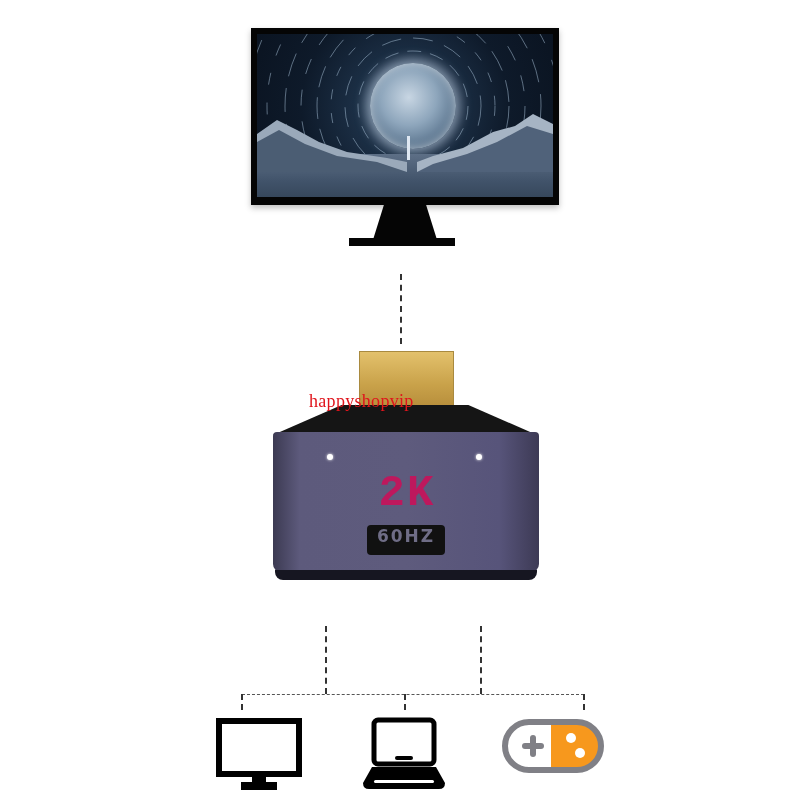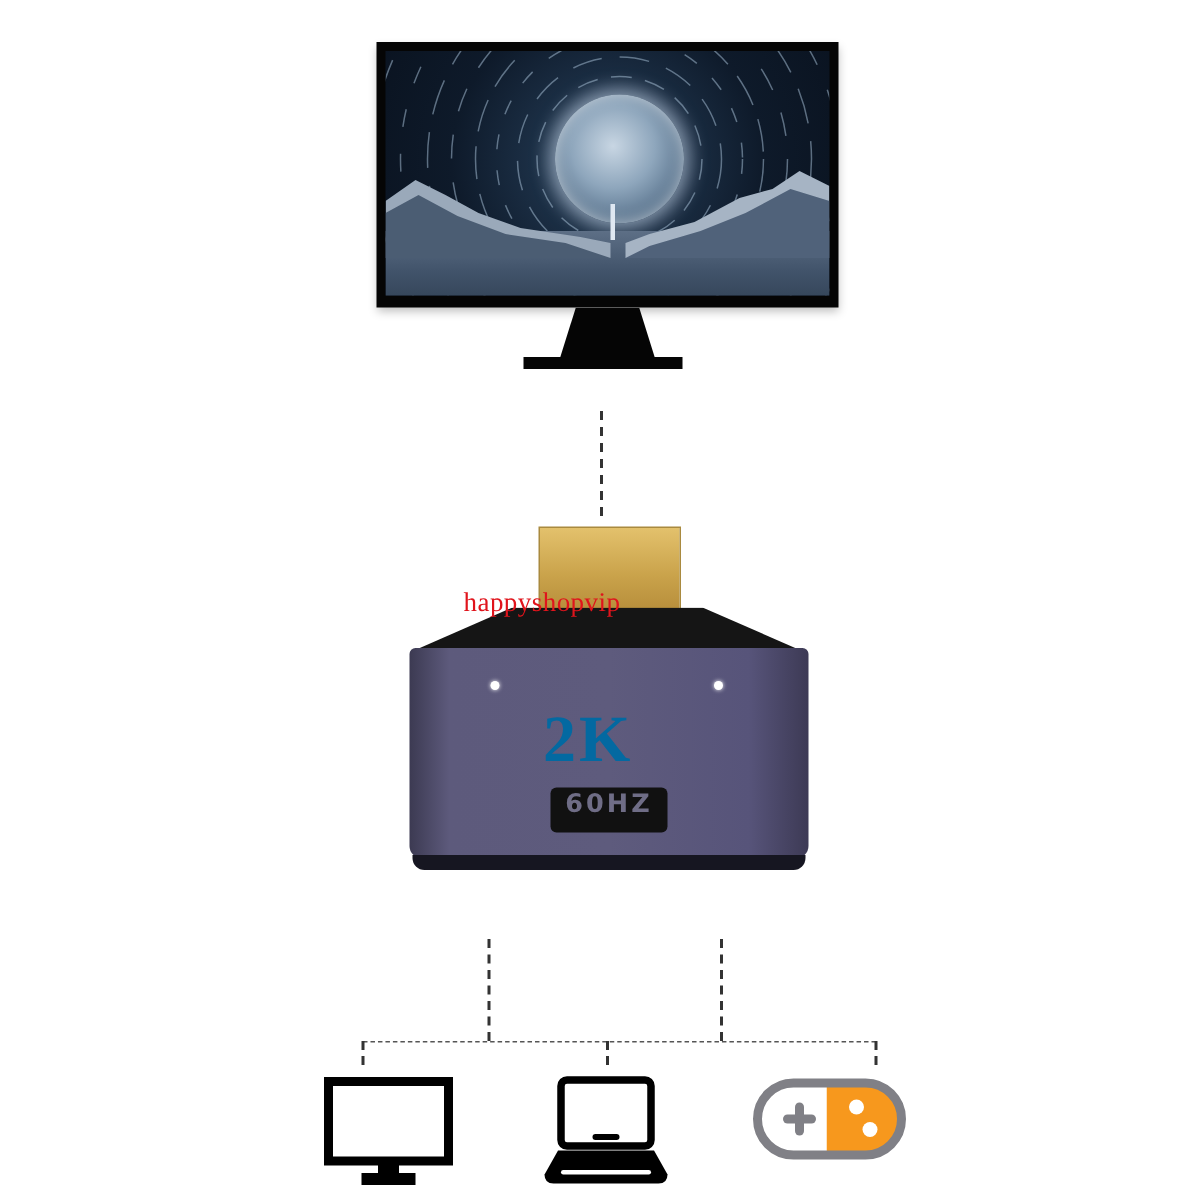--- a/index.html
+++ b/index.html
@@ -19,21 +19,21 @@
   
   .vdash{border-left:2px dashed #333;width:0;}
   .hdash{border-top:1.5px dashed #555;height:0;}
   
   .hdmi-plug{left:359px;top:351px;width:93px;height:54px;background:linear-gradient(180deg,#e3c16c,#c9a24a 60%,#b88f3c);border:1px solid #a98a3f;}
   .adapter-top{left:273px;top:405px;width:264px;height:30px;background:#151515;clip-path:polygon(26% 0,74% 0,100% 100%,0 100%);}
   .adapter-body{left:273px;top:432px;width:266px;height:140px;border-radius:4px 4px 8px 8px;
     background:linear-gradient(90deg,#3c3a52 0%,#5d5a7c 10%,#5e5b7d 50%,#57547a 85%,#3d3a55 100%);}
   .adapter-bottom{left:275px;top:570px;width:262px;height:10px;background:#161621;border-radius:0 0 8px 8px;}
   .led{width:6px;height:6px;border-radius:50%;background:#fff;box-shadow:0 0 3px #fff;}
-  .label-2k{left:362px;top:470px;width:90px;font-weight:bold;font-size:44px;letter-spacing:2px;color:#0369a1;font-family:Liberation Serif, serif;line-height:46px;}
+  .label-2k{left:362px;top:470px;width:90px;text-align:center;font-weight:bold;font-size:44px;letter-spacing:2px;color:#be185d;font-family:Liberation Mono, monospace;line-height:46px;}
   .label-hz{left:367px;top:525px;width:78px;height:30px;background:#111;border-radius:4px;color:#6f6d86;font-size:17px;font-weight:bold;text-align:center;line-height:22px;letter-spacing:2px;font-family:"DejaVu Sans",sans-serif;}
   .watermark{left:309px;top:391px;font-family:"Liberation Serif",serif;font-size:18px;color:#e0141c;letter-spacing:0.3px;}
   
   .icon-svg{position:absolute;}
 </style>
 </head>
 <body>
 
 <div class="abs monitor-frame">
   <div class="abs monitor-screen">

